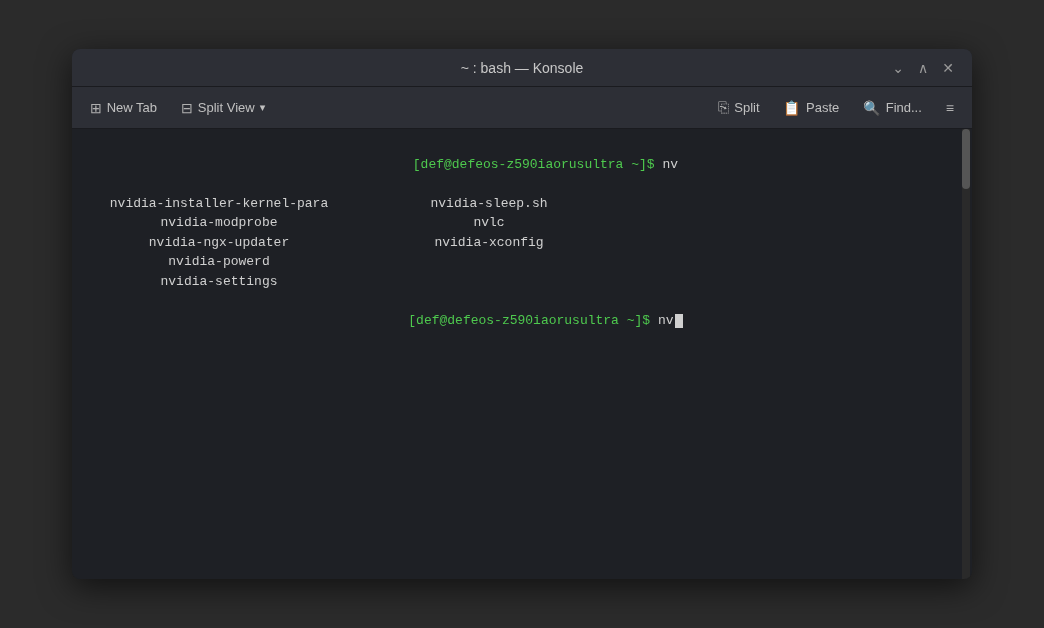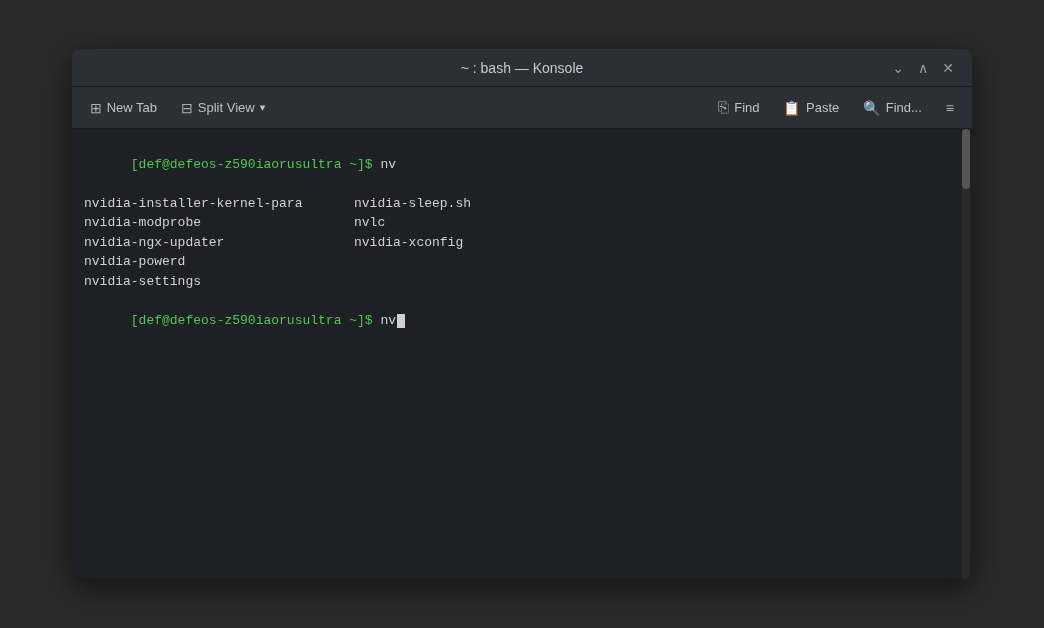--- a/index.html
+++ b/index.html
@@ -92,20 +92,21 @@
       padding: 6px 12px;
       font-family: 'Courier New', monospace;
       font-size: 13px;
       color: #d0d0d0;
       overflow: auto;
       position: relative;
     }
     .terminal-line {
       white-space: pre;
       line-height: 1.5;
+      text-align: center;
     }
     .prompt { color: #4ec94e; }
     .cmd-text { color: #d0d0d0; }
     .cols-container {
       display: flex;
       gap: 0;
     }
     .col {
       min-width: 270px;
     }
@@ -157,21 +158,21 @@
     </button>
     <button class="toolbar-btn">
       <span class="toolbar-icon">⊟</span>
       <span>Split View</span>
       <span class="chevron-icon">▾</span>
     </button>
     <div class="toolbar-spacer"></div>
     <div class="toolbar-right">
       <button class="toolbar-btn">
         <span class="toolbar-icon">⎘</span>
-        <span>Find</span>
+        <span>Split</span>
       </button>
       <button class="toolbar-btn">
         <span class="toolbar-icon">📋</span>
         <span>Paste</span>
       </button>
       <button class="toolbar-btn">
         <span class="toolbar-icon">🔍</span>
         <span>Find...</span>
       </button>
       <button class="toolbar-btn">

